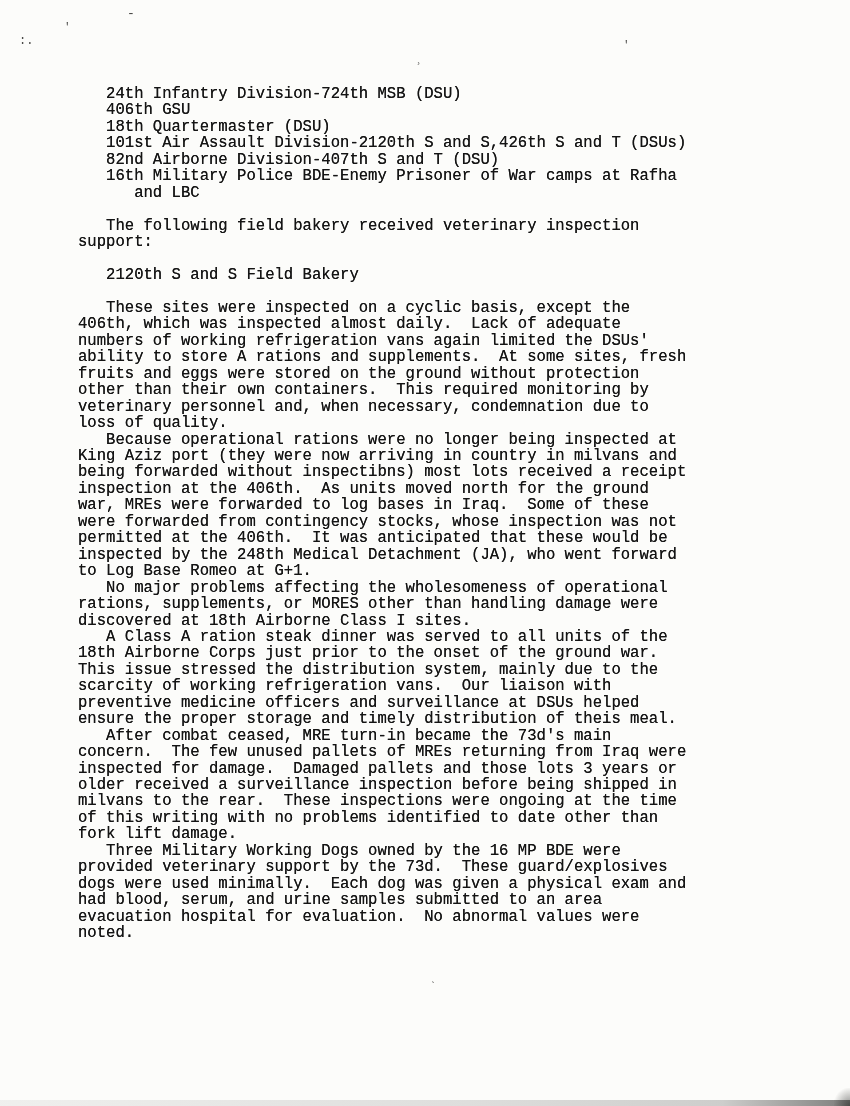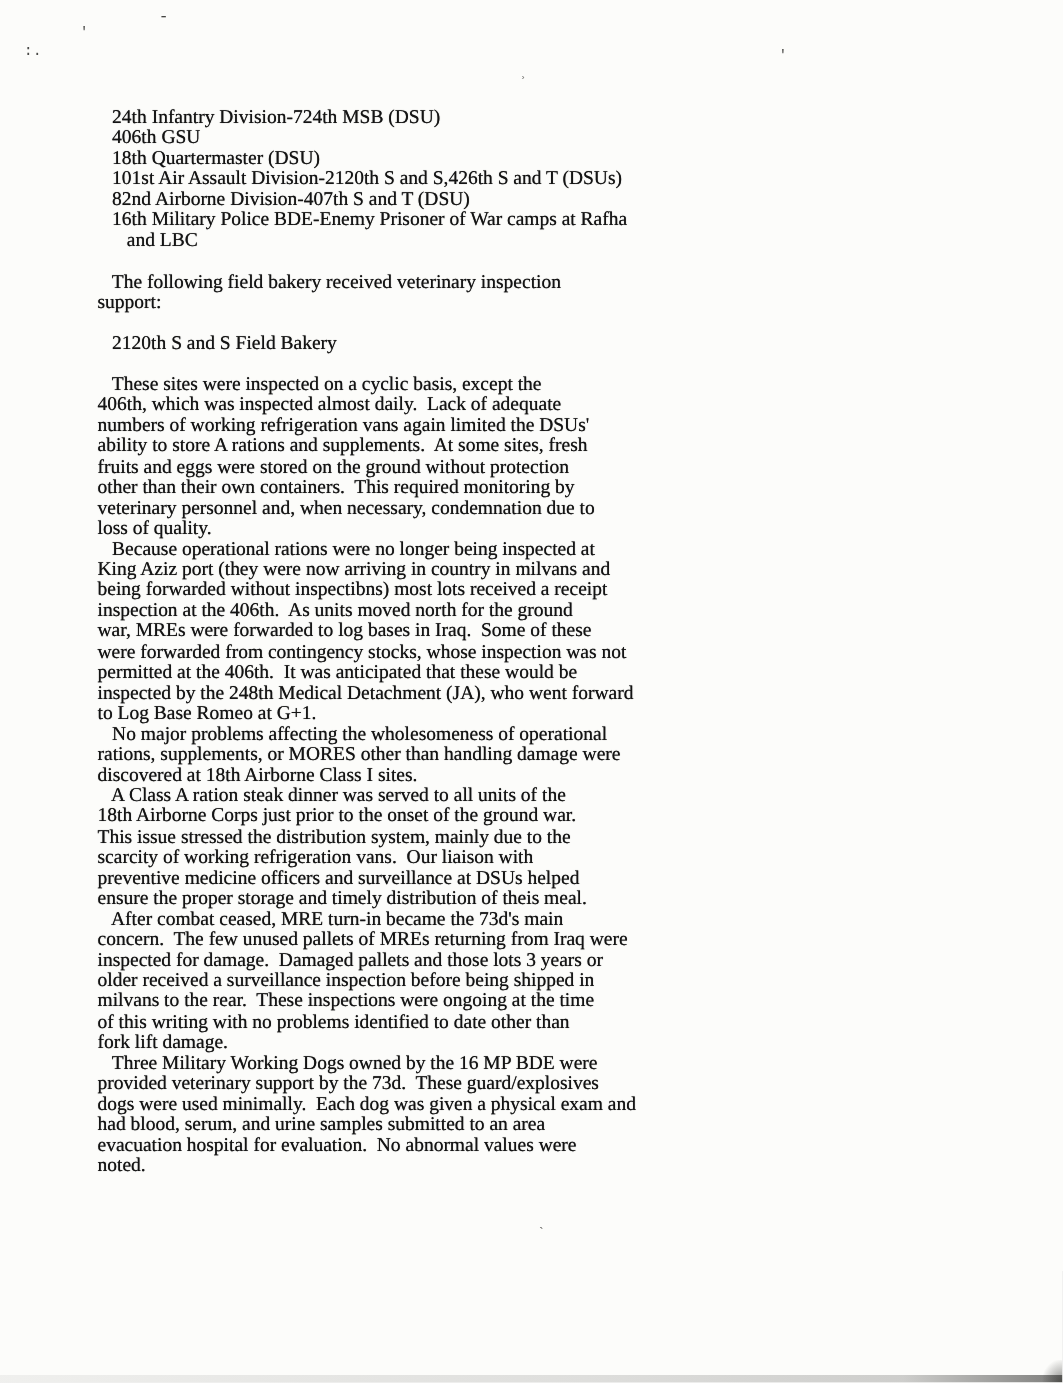--- a/index.html
+++ b/index.html
@@ -13,21 +13,21 @@
     height: 1106px;
     margin: 0 auto;
     background: #fcfcfa;
     overflow: hidden;
   }
   .doc {
     position: absolute;
     left: 78px;
     top: 86px;
     margin: 0;
-    font-family: Liberation Serif, serif;
+    font-family: Liberation Mono, monospace;
     font-size: 15.6px;
     line-height: 16.45px;
     color: #141414;
     white-space: pre;
     text-shadow: 0 0 0.55px rgba(10,10,10,0.85);
     letter-spacing: 0;
   }
   .art {
     position: absolute;
     font-family: "Liberation Mono", "DejaVu Sans Mono", monospace;

